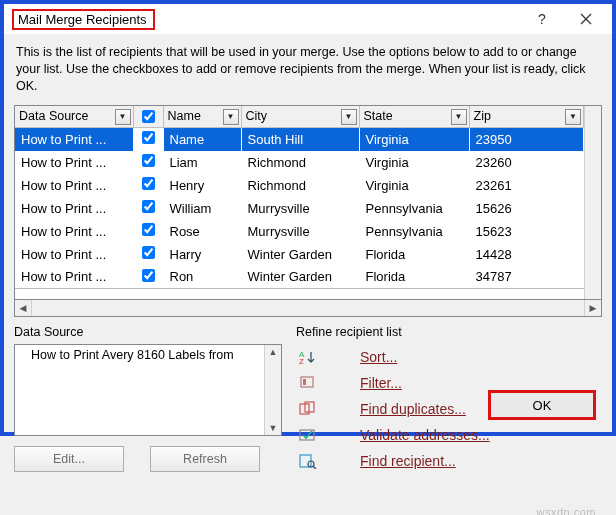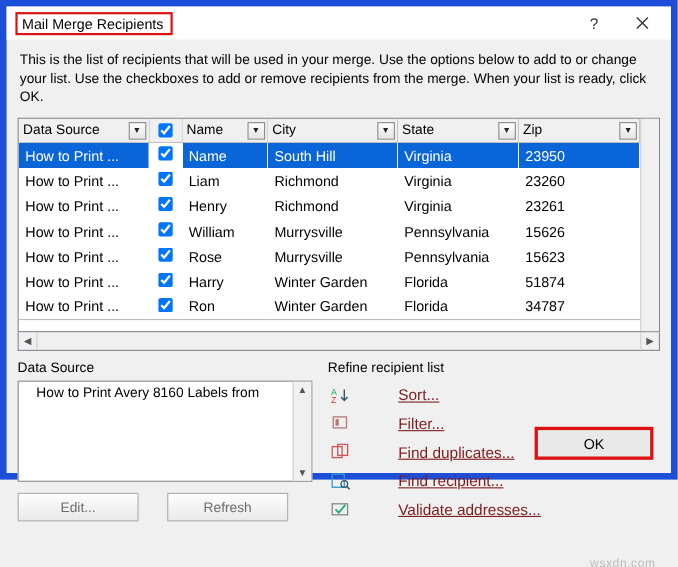--- a/index.html
+++ b/index.html
@@ -9,21 +9,21 @@
       background: #f0f0f0;
       width: 616px;
       height: 515px;
       overflow: hidden;
       color: #000;
     }
     .dialog {
       background: #f0f0f0;
       width: 616px;
       height: 436px;
-      border: 6px solid #1d4ed8;
+      border: 4px solid #1d4ed8;
       position: relative;
     }
     .titlebar {
       display: flex;
       align-items: center;
       height: 30px;
       padding: 0 4px 0 8px;
       background: #fff;
     }
     .title {
@@ -261,21 +261,21 @@
               <td>Murrysville</td>
               <td>Pennsylvania</td>
               <td>15623</td>
             </tr>
             <tr>
               <td>How to Print ...</td>
               <td class="chk"><input type="checkbox" checked="" style=""></td>
               <td>Harry</td>
               <td>Winter Garden</td>
               <td>Florida</td>
-              <td>51874</td>
+              <td>14428</td>
             </tr>
             <tr class="last">
               <td>How to Print ...</td>
               <td class="chk"><input type="checkbox" checked="" style=""></td>
               <td>Ron</td>
               <td>Winter Garden</td>
               <td>Florida</td>
               <td>34787</td>
             </tr>
           </tbody>
@@ -332,36 +332,36 @@
             <svg width="18" height="16">
                 <rect x="1" y="3" width="9" height="10" fill="none" stroke="#c55" stroke-width="1.2"></rect>
                 <rect x="6" y="1" width="9" height="10" fill="none" stroke="#c55" stroke-width="1.2"></rect>
               </svg>
           </span>
           <a href="#">Find duplicates...</a>
         </div>
         <div class="refine-item">
           <span class="ico">
             <svg width="18" height="16">
+                <rect x="1" y="3" width="14" height="10" fill="none" stroke="#888" stroke-width="1.2"></rect>
+                <path d="M4 8 L7 11 L13 4" stroke="#2a7" fill="none" stroke-width="1.6"></path>
+              </svg>
+          </span>
+          <a href="#">Validate addresses...</a>
+        </div>
+        <div class="refine-item">
+          <span class="ico">
+            <svg width="18" height="16">
                 <rect x="1" y="2" width="11" height="12" fill="none" stroke="#39c" stroke-width="1.2"></rect>
                 <circle cx="12" cy="11" r="3" fill="none" stroke="#356" stroke-width="1.2"></circle>
                 <line x1="14" y1="13" x2="17" y2="16" stroke="#356" stroke-width="1.4"></line>
               </svg>
           </span>
           <a href="#">Find recipient...</a>
         </div>
-        <div class="refine-item">
-          <span class="ico">
-            <svg width="18" height="16">
-                <rect x="1" y="3" width="14" height="10" fill="none" stroke="#888" stroke-width="1.2"></rect>
-                <path d="M4 8 L7 11 L13 4" stroke="#2a7" fill="none" stroke-width="1.6"></path>
-              </svg>
-          </span>
-          <a href="#">Validate addresses...</a>
-        </div>
       </div>
     </div>
   </div>
 
   <div class="ok-row">
     <button class="ok-btn">OK</button>
   </div>
 
 </div>
 <div class="watermark">wsxdn.com</div>

